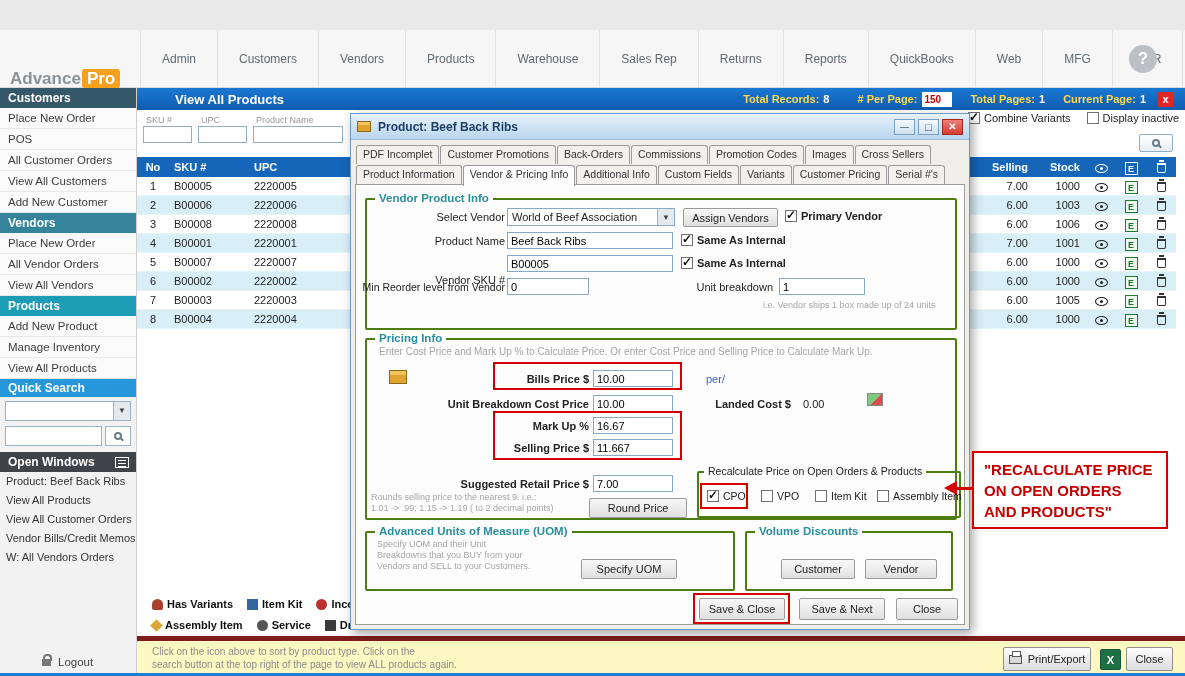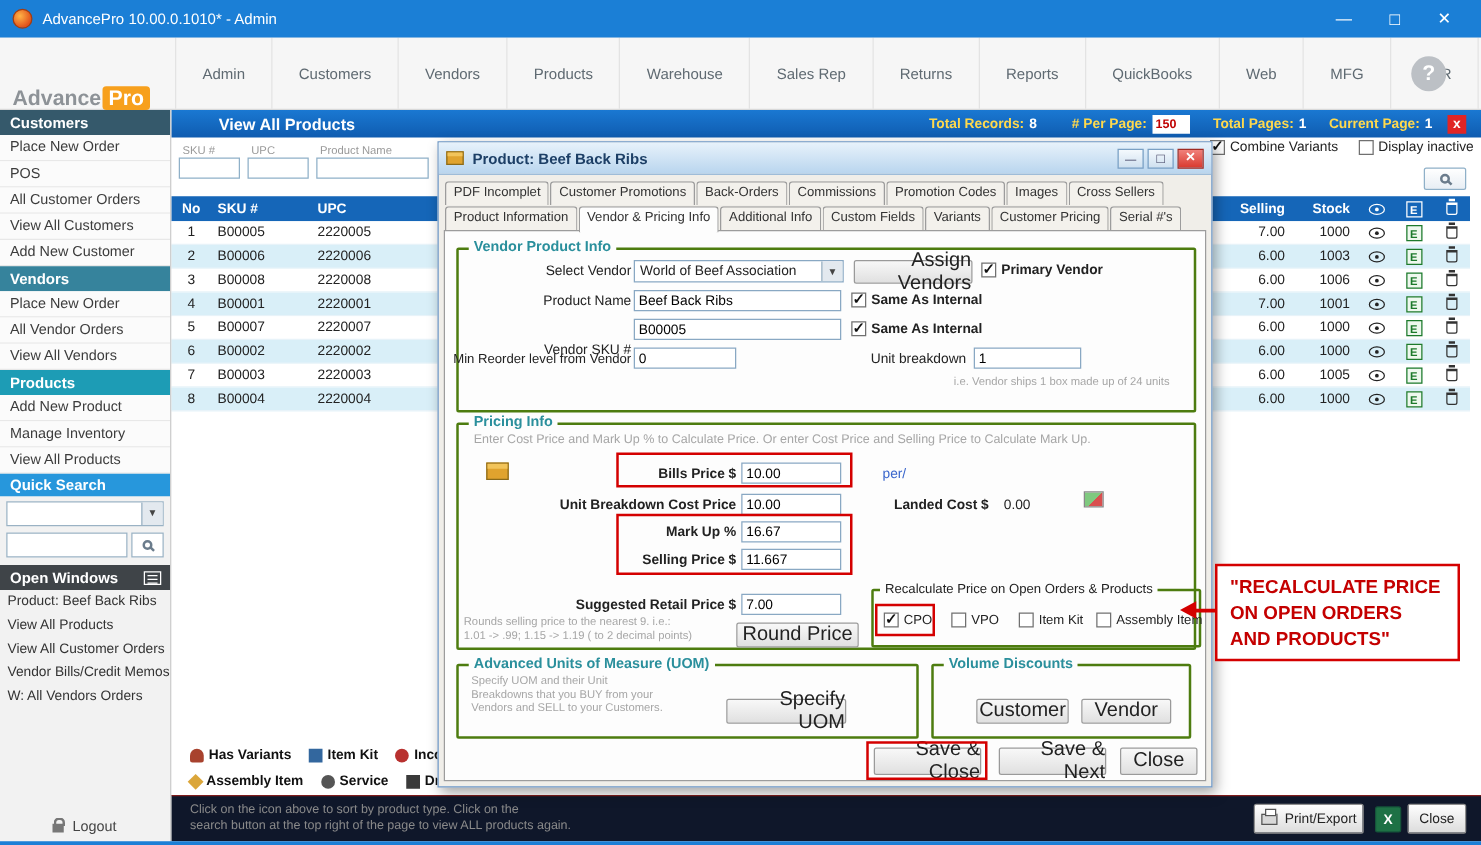--- a/index.html
+++ b/index.html
@@ -97,21 +97,21 @@
   .legend-1 { top:510px; } .legend-2 { top:531px; }
   .lg { display:flex; align-items:center; }
   .lgi { display:inline-block; width:11px; height:11px; margin-right:4px; }
   .lgi-var { background:#a8422e; border-radius:50% 50% 2px 2px; }
   .lgi-kit { background:#33679e; }
   .lgi-inc { background:#b8312f; border-radius:50%; }
   .lgi-asm { background:#dba63a; width:9px; height:9px; transform:rotate(45deg); }
   .lgi-srv { background:#555; border-radius:50%; }
   .lgi-dro { background:#3a3a3a; }
 
-  .main-footer { position:absolute; left:0; right:0; bottom:3px; height:37px; background:#0f172a; border-top:1px solid #7f1d1d; }
+  .main-footer { position:absolute; left:0; right:0; bottom:3px; height:37px; background:#fef9c3; border-top:5px solid #7f1d1d; }
   .note { position:absolute; left:15px; top:4px; font-size:10px; color:#8a8a8a; line-height:13px; }
   .fbtn { position:absolute; display:flex; align-items:center; justify-content:center; gap:6px; background:linear-gradient(#fefefe,#dcdcdc); border:1px solid #8f8f8f; border-radius:2px; font-size:11px; color:#222; cursor:pointer; }
   .pe-btn { right:94px; top:6px; width:88px; height:24px; }
   .xl-btn { right:64px; top:8px; width:21px; height:21px; background:#1e7145; border:1px solid #15543a; color:#fff; font-weight:bold; font-size:11px; }
   .xl-btn::after { content:"X"; }
   .cl-btn { right:12px; top:6px; width:47px; height:24px; }
   .i-print { display:inline-block; width:13px; height:9px; background:#d8d8d8; border:1px solid #555; position:relative; }
   .i-print::before { content:""; position:absolute; top:-5px; left:2px; width:7px; height:4px; background:#fff; border:1px solid #555; }
 
   
@@ -132,21 +132,21 @@
   .tab.active { background:#fdfdfd; height:21px; position:relative; z-index:3; }
   .dlg-panel { position:absolute; left:4px; right:4px; top:70px; bottom:4px; background:#fdfdfd; border:1px solid #9c9c9c; z-index:1; }
   .grp { position:absolute; border:2px solid #4d7c0f; border-radius:2px; z-index:2; }
   .grp-title { position:absolute; top:-8px; left:8px; background:#fdfdfd; padding:0 4px; color:#2a8f9c; font-weight:bold; font-size:11.5px; white-space:nowrap; }
   .grp-title.dark { color:#222; font-weight:normal; font-size:10.5px; }
   .vlab { position:absolute; left:-12px; width:150px; text-align:right; font-size:11px; color:#222; white-space:nowrap; }
   .vlab.sm { font-size:10.5px; }
   .plab { position:absolute; left:40px; width:182px; text-align:right; font-size:11px; font-weight:bold; color:#222; white-space:nowrap; }
   .din { position:absolute; height:17px; border:1px solid #89a8c3; font-size:11px; padding:0 3px; background:#fff; }
   .combo { position:absolute; height:18px; background:#fff; border:1px solid #89a8c3; font-size:11px; line-height:16px; padding:0 18px 0 4px; cursor:pointer; white-space:nowrap; overflow:hidden; }
-  .dbtn { position:absolute; background:linear-gradient(#f8f8f8,#e0e0e0); border:1px solid #9a9a9a; border-radius:2px; font-size:16px; color:#222; text-align:right; cursor:pointer; display:flex; align-items:center; justify-content:center; }
+  .dbtn { position:absolute; background:linear-gradient(#f8f8f8,#e0e0e0); border:1px solid #9a9a9a; border-radius:2px; font-size:11px; color:#222; text-align:center; cursor:pointer; display:flex; align-items:center; justify-content:center; }
   .dchk { position:absolute; display:flex; align-items:center; gap:4px; font-size:11px; cursor:pointer; white-space:nowrap; }
   .dchk .lb { font-weight:bold; }
   .dchk .lbn { font-weight:normal; font-size:10.5px; }
   .gnote { position:absolute; font-size:9px; color:#a6a6a6; line-height:11px; white-space:nowrap; }
   .instr { position:absolute; font-size:10px; color:#a6a6a6; white-space:nowrap; }
   .per { position:absolute; color:#3a66cc; font-size:11px; }
   .i-gold { position:absolute; width:18px; height:14px; background:#e0a32e; border:1px solid #8a6a1a; }
   .i-gold::before { content:""; position:absolute; top:0; left:0; right:0; height:4px; background:#f2c45a; }
   .i-img { position:absolute; width:16px; height:13px; background:linear-gradient(135deg,#7fc97f 55%,#d94f4f 55%); border:1px solid #888; cursor:pointer; }
   .dval { position:absolute; font-size:11px; color:#222; }
@@ -155,29 +155,20 @@
   .rbox { position:absolute; border:2px solid #d40000; z-index:30; pointer-events:none; }
   .callout { position:absolute; left:972px; top:451px; width:196px; height:78px; background:#fff; border:2px solid #d40000; z-index:40; padding:6px 10px; color:#c40000; font-weight:bold; font-size:15px; line-height:21px; }
   .callout-line { position:absolute; left:956px; top:487px; width:17px; height:3px; background:#d40000; z-index:40; }
   .callout-head { position:absolute; left:944px; top:481px; width:0; height:0; border-top:7px solid transparent; border-bottom:7px solid transparent; border-right:13px solid #d40000; z-index:40; }
 </style>
 </head>
 <body>
 
 <div class="app">
 
-  <div class="titlebar">
-    <span class="app-icon"></span>
-    <span class="tb-title">AdvancePro 10.00.0.1010*  - Admin</span>
-    <span class="tb-btns">
-      <span class="tbb tbb-min"></span>
-      <span class="tbb tbb-max"></span>
-      <span class="tbb tbb-close"></span>
-    </span>
-  </div>
 
   <div class="navbar">
     <div class="logo">
       <span class="logo-a">Advance</span><span class="logo-p">Pro</span>
     </div>
     <div class="nav-items">
       <span class="nav-item">Admin</span>
       <span class="nav-item">Customers</span>
       <span class="nav-item">Vendors</span>
       <span class="nav-item">Products</span>

